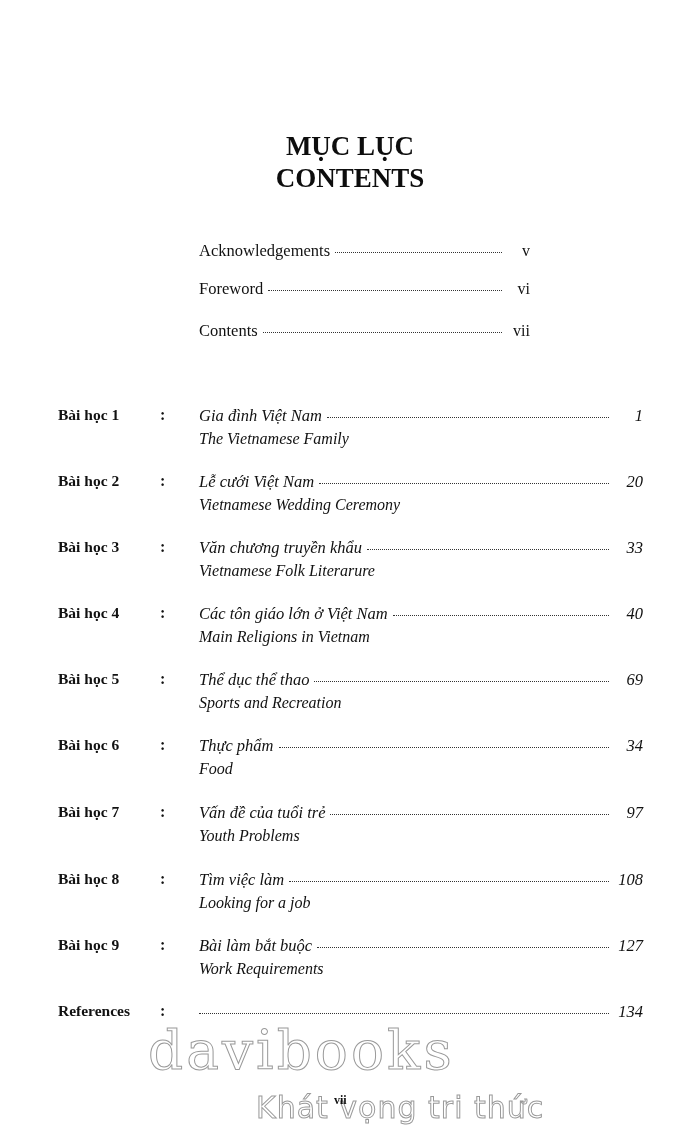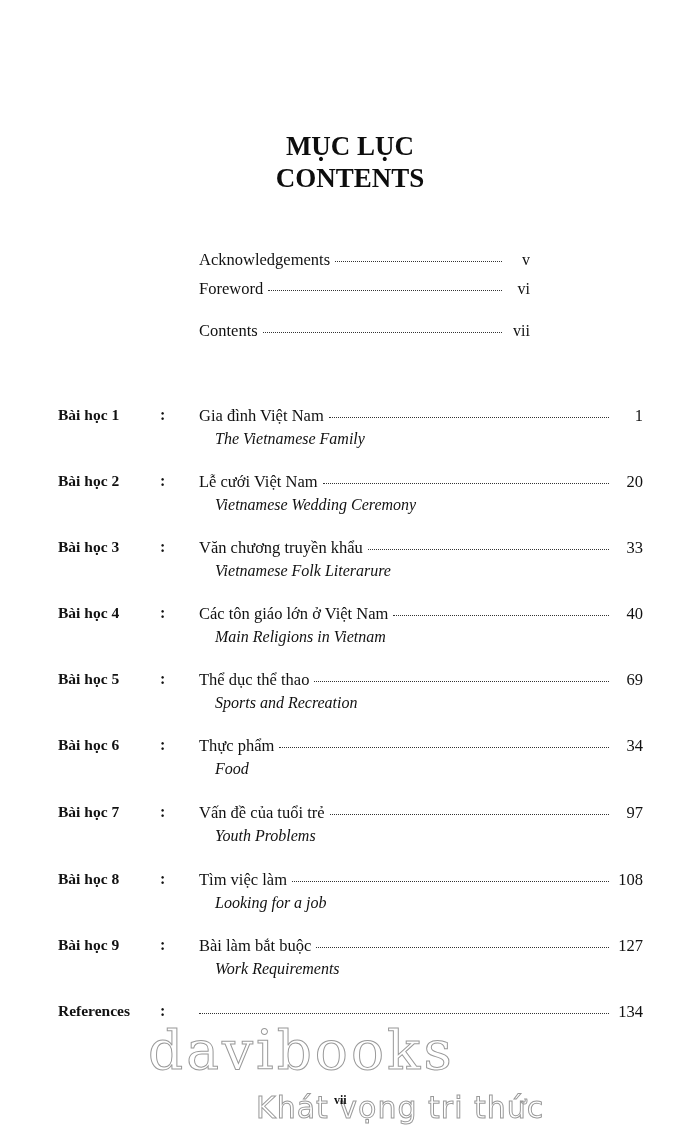--- a/index.html
+++ b/index.html
@@ -16,25 +16,25 @@
     .title.t2 { top: 163px; }
 
     .prelim { position: absolute; left: 199px; width: 331px; height: 22px; display: flex; align-items: baseline; font-size: 16.5px; }
     .prelim .lbl { white-space: nowrap; }
     .prelim .dots { flex: 1; border-bottom: 1px dotted #333; margin: 0 4px 0 5px; height: 0; position: relative; top: -3px; }
     .prelim .pg { width: 24px; text-align: right; font-size: 16px; }
 
     .row { position: absolute; left: 0; width: 700px; height: 48px; }
     .row .lesson { position: absolute; left: 58px; top: 0; font-weight: bold; font-size: 15.5px; white-space: nowrap; }
     .row .colon { position: absolute; left: 160px; top: 0; font-weight: bold; font-size: 16px; }
-    .row .vn { position: absolute; left: 199px; top: 0; width: 444px; display: flex; align-items: baseline; font-size: 16.5px; }
+    .row .vn { position: absolute; left: 199px; top: 0; width: 444px; display: flex; align-items: baseline; font-size: 16.5px; font-style: italic; }
     .row .vn .lbl { white-space: nowrap; }
     .row .vn .dots { flex: 1; border-bottom: 1px dotted #333; margin: 0 6px 0 5px; height: 0; position: relative; top: -3px; }
     .row .vn .pg { width: 28px; text-align: right; }
-    .row .en { position: absolute; left: 215px; top: 24px; font-style: italic; font-size: 16px; white-space: nowrap; text-align: center; }
+    .row .en { position: absolute; left: 199px; top: 24px; font-style: italic; font-size: 16px; white-space: nowrap; text-align: center; }
 
     .watermark {
       position: absolute; left: 148px; top: 1005px; font-family: "DejaVu Serif", serif;
       font-size: 55px; letter-spacing: 3px; color: transparent;
       -webkit-text-stroke: 1px #9a9a9a; line-height: 90px;
     }
     .watermark-sub {
       position: absolute; left: 256px; top: 1088px; font-family: "DejaVu Sans", sans-serif;
       font-size: 30px; letter-spacing: 1px; color: transparent;
       -webkit-text-stroke: 1px #9a9a9a; line-height: 40px;
@@ -42,21 +42,21 @@
     .folio { position: absolute; left: 334px; top: 1093px; font-weight: bold; font-size: 12px; color: #111; }
   </style>
 </head>
 <body>
 
 <div class="page">
 
   <div class="title t1">MỤC LỤC</div>
   <div class="title t2">CONTENTS</div>
 
-  <div class="prelim" style="top:250px;">
+  <div class="prelim" style="top:241px;">
     <span class="lbl">Acknowledgements</span>
     <span class="dots"></span>
     <span class="pg">v</span>
   </div>
   <div class="prelim" style="top:279px;justify-content:space-between;">
     <span class="lbl">Foreword</span>
     <span class="dots"></span>
     <span class="pg">vi</span>
   </div>
   <div class="prelim" style="top:321px;">

